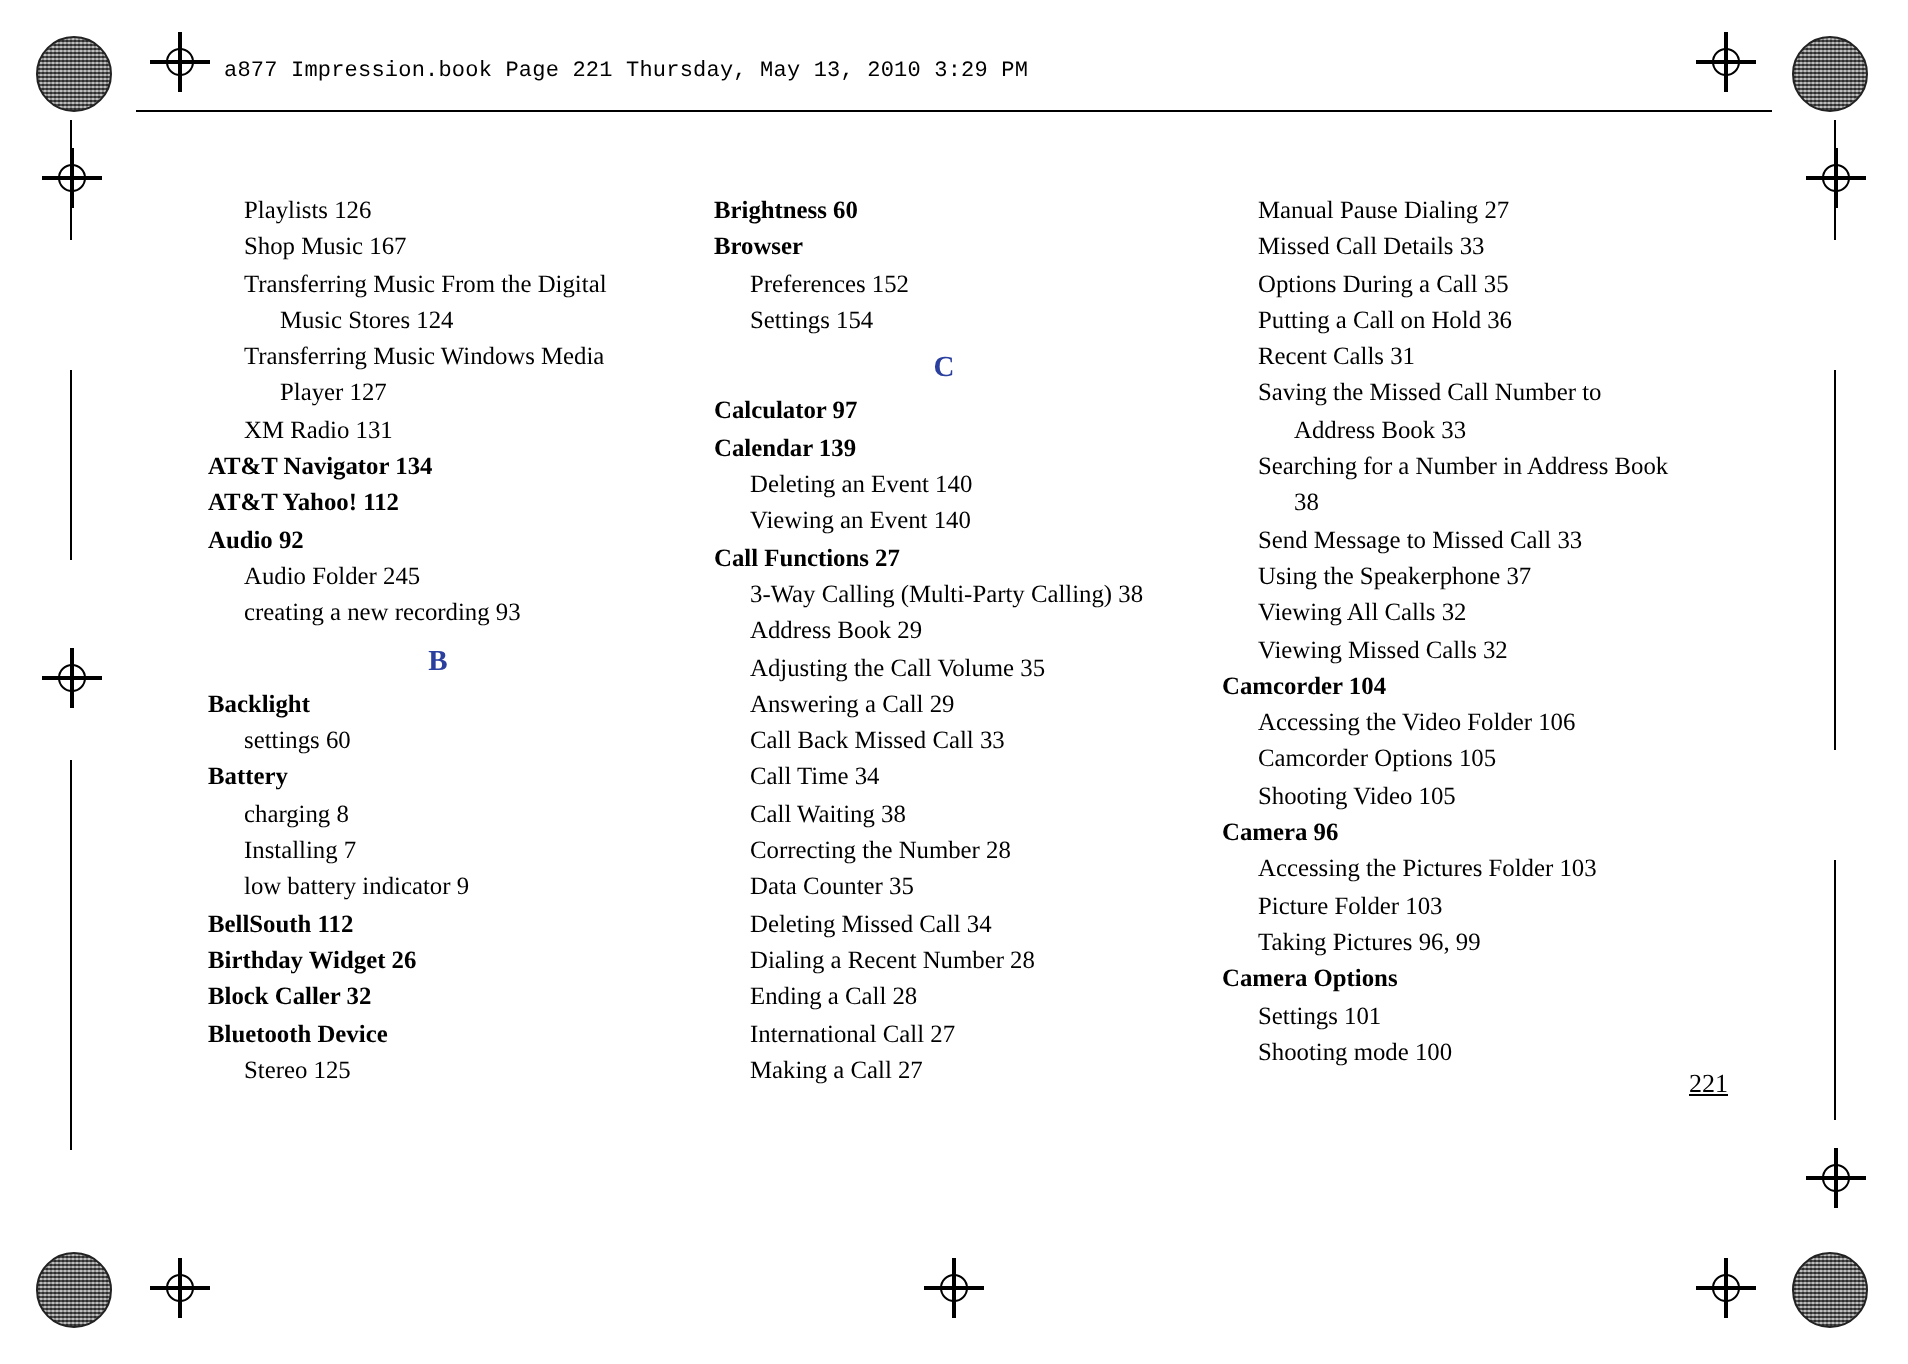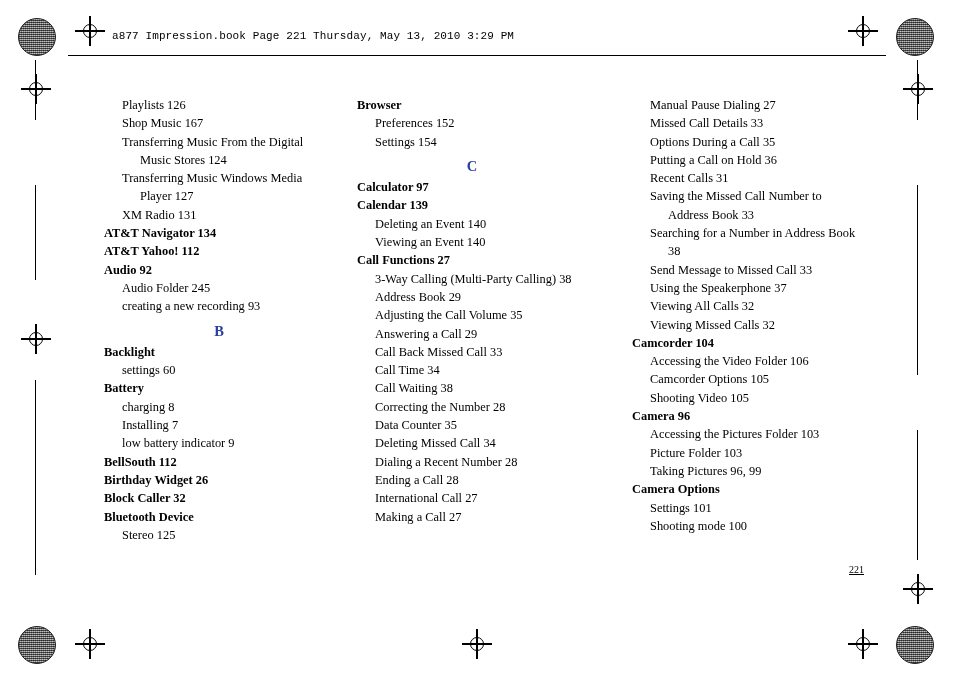--- a/index.html
+++ b/index.html
@@ -79,21 +79,21 @@
   }
   .col {
     position: absolute;
     top: 0;
     width: 230px;
     font-size: 12.4px;
     line-height: 18.3px;
   }
   .col-1 { left: 0px; }
   .col-2 { left: 253px; }
-  .col-3 { left: 528px; }
+  .col-3 { left: 507px; }
 
   .entry {
     white-space: normal;
   }
   .lvl0 {
     font-weight: bold;
     padding-left: 0px;
     text-indent: 0px;
   }
   .lvl1 {
@@ -109,22 +109,22 @@
     font-weight: bold;
     font-size: 14.5px;
     color: #2a3f9e;
     text-align: center;
     padding: 6px 0 3px 0;
   }
 
   .page-number {
     position: absolute;
     right: 90px;
-    top: 564px;
-    font-size: 10px;
+    top: 534px;
+    font-size: 13px;
     text-decoration: underline;
   }
 </style>
 </head>
 <body>
 
 <div class="halftone" style="left:18px; top:18px;"></div>
 <div class="halftone" style="left:896px; top:18px;"></div>
 <div class="halftone" style="left:18px; top:626px;"></div>
 <div class="halftone" style="left:896px; top:626px;"></div>
@@ -205,20 +205,21 @@
       <div class="entry lvl1">charging  8</div>
       <div class="entry lvl1">Installing  7</div>
       <div class="entry lvl1">low battery indicator  9</div>
       <div class="entry lvl0">BellSouth  112</div>
       <div class="entry lvl0">Birthday Widget  26</div>
       <div class="entry lvl0">Block Caller  32</div>
       <div class="entry lvl0">Bluetooth Device</div>
       <div class="entry lvl1">Stereo  125</div>
     </div>
   <div class="col col-2" id="col1">
+      <div class="entry lvl0">Brightness  60</div>
       <div class="entry lvl0">Browser</div>
       <div class="entry lvl1">Preferences  152</div>
       <div class="entry lvl1">Settings  154</div>
       <div class="letter-head">C</div>
       <div class="entry lvl0">Calculator  97</div>
       <div class="entry lvl0">Calendar  139</div>
       <div class="entry lvl1">Deleting an Event  140</div>
       <div class="entry lvl1">Viewing an Event  140</div>
       <div class="entry lvl0">Call Functions  27</div>
       <div class="entry lvl1 wrap">3-Way Calling (Multi-Party Calling)  38</div>

